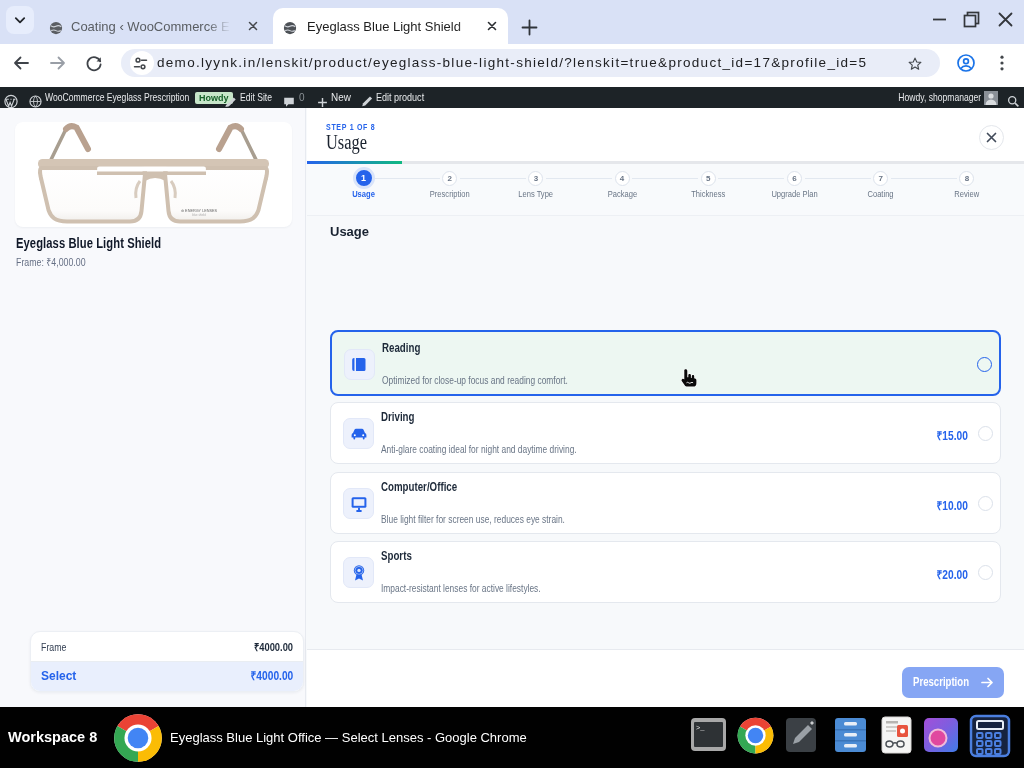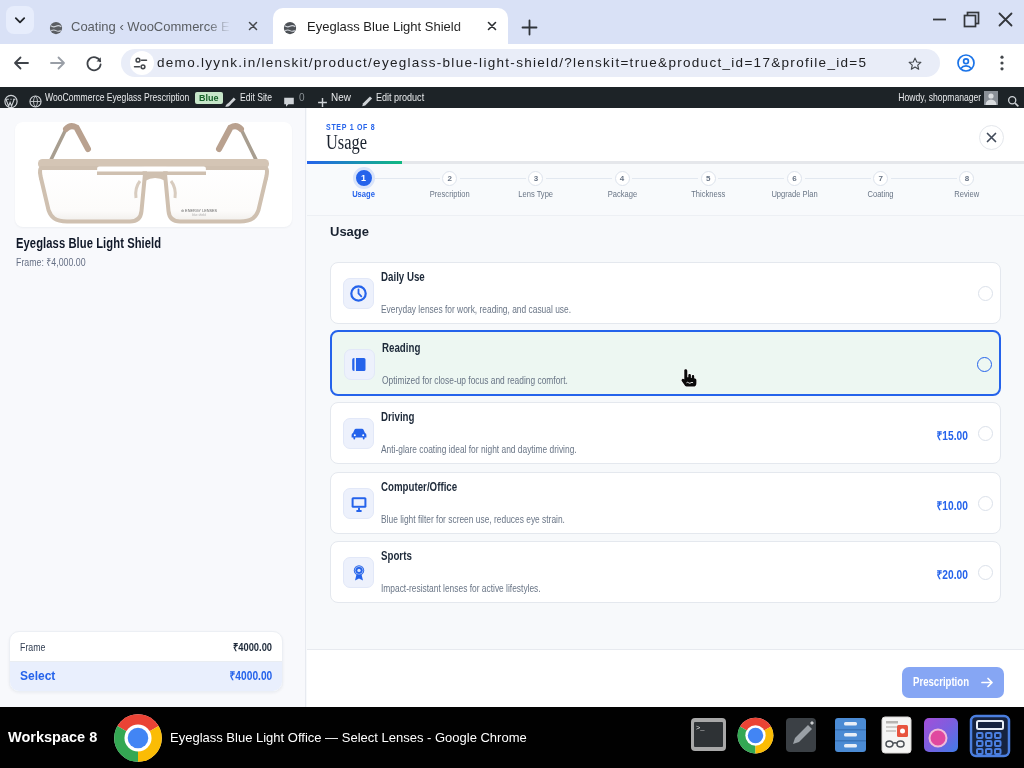--- a/index.html
+++ b/index.html
@@ -23,21 +23,21 @@
   
   #adminbar { left:0; top:87px; width:1024px; height:21px; background:#1d2327; color:#e8eaec; font-size:11px; }
   .ab { position:absolute; top:0; height:21px; line-height:21px; white-space:nowrap; }
 
   
   #page { left:0; top:108px; width:1024px; height:599px; background:#f7f9fb; }
   #leftpane { left:0; top:0; width:306px; height:599px; background:#f8f9fc; border-right:1px solid #e7eaf0; }
   #imgcard { left:15px; top:14px; width:277px; height:105px; background:#fff; border-radius:8px; box-shadow:0 1px 2px rgba(20,30,60,.05); }
   #ptitle { left:16px; top:127px; font-size:14px; font-weight:bold; color:#101828; letter-spacing:0.1px; }
   #pframe { left:16px; top:146px; font-size:11px; color:#667085; }
-  #sumcard { left:9px; top:523px; width:274px; height:61px; background:#fff; border-radius:10px; border:1px solid #eceff4; box-shadow:0 1px 3px rgba(20,30,60,.06); }
+  #sumcard { left:30px; top:523px; width:274px; height:61px; background:#fff; border-radius:10px; border:1px solid #eceff4; box-shadow:0 1px 3px rgba(20,30,60,.06); }
   .sumrow { position:absolute; left:0; width:272px; height:29px; }
   .sumrow > span { position:absolute; top:0; height:29px; line-height:29px; font-size:11px; }
 
   #rightpane { left:307px; top:0; width:717px; height:599px; }
   #rheader { left:0; top:0; width:717px; height:53px; background:#fff; }
   #stepword { left:19px; top:14px; font-size:9px; font-weight:bold; color:#2563eb; letter-spacing:0.9px; }
   #usageserif { left:19px; top:23px; font-family:"Liberation Serif", serif; font-size:20px; color:#1a222e; }
   #closebtn { left:672px; top:17px; width:25px; height:25px; border-radius:50%; border:1px solid #e4e7ec; background:#fff; }
   #progress { left:0; top:53px; width:717px; height:3px; background:#e5e7eb; }
   #progfill { left:0; top:0; width:95px; height:3px; background:linear-gradient(90deg,#2563eb,#10b981); }
@@ -153,21 +153,21 @@
 <div class="abs" id="adminbar">
   <svg class="ab" style="left:4px;top:3.5px" width="14" height="14" viewBox="0 0 20 20">
       <circle cx="10" cy="10" r="8.7" fill="none" stroke="#ced2d6" stroke-width="1.7"></circle>
       <path d="M2.8 6.8 l3.8 10 2.1-5.8 2.1 5.8 3.8-10 M6.9 6.8 h-3.4 M16.4 6.8 h-3.4 M9.2 6.8 h1.6" stroke="#ced2d6" stroke-width="1.5" fill="none"></path>
     </svg>
   <svg class="ab" style="left:29px;top:4px" width="13" height="13" viewBox="0 0 20 20">
       <circle cx="10" cy="10" r="8.5" fill="none" stroke="#cfd3d7" stroke-width="1.8"></circle>
       <path d="M2 10 h16 M10 1.5 a13 13 0 0 1 0 17 M10 1.5 a13 13 0 0 0 0 17" stroke="#cfd3d7" stroke-width="1.3" fill="none"></path>
     </svg>
   <div class="ab" style="left:45px"><span class="sx" style="transform:scaleX(.78)">WooCommerce Eyeglass Prescription</span></div>
-  <div class="ab" style="left:195px;top:5px;height:12px;line-height:12px;background:#c7e6c9;color:#17622a;font-size:9px;font-weight:bold;padding:0 4px;border-radius:2px;">Blue</div>
+  <div class="ab" style="left:195px;top:5px;height:12px;line-height:12px;background:#c7e6c9;color:#17622a;font-size:9px;font-weight:bold;padding:0 4px;border-radius:2px;">Howdy</div>
   <svg class="ab" style="left:224px;top:4px" width="13" height="13" viewBox="0 0 20 20">
       <path d="M2 18 c1-4 4-5 6-7 l7-7 3 3 -7 7 c-2 2-3 5-9 4z" fill="#cfd3d7"></path>
     </svg>
   <div class="ab" style="left:240px"><span class="sx" style="transform:scaleX(.78)">Edit Site</span></div>
   <svg class="ab" style="left:283px;top:5px" width="12" height="12" viewBox="0 0 20 20">
       <path d="M2 2 h16 v11 h-9 l-4 4 v-4 h-3 z" fill="#cfd3d7"></path>
     </svg>
   <div class="ab" style="left:299px;color:#8b9196;font-size:10px">0</div>
   <svg class="ab" style="left:317px;top:5px" width="11" height="11" viewBox="0 0 20 20">
       <path d="M10 2 v16 M2 10 h16" stroke="#cfd3d7" stroke-width="2.6"></path>
@@ -271,31 +271,20 @@
         <div class="stepc" style="left:480px">6</div>
         <div class="stepl" style="left:444.5px"><span class="sxc" style="transform:scaleX(.84)">Upgrade Plan</span></div>
         <div class="stepline" style="left:583.7px;width:66.2px"></div>
         <div class="stepc" style="left:566.2px">7</div>
         <div class="stepl" style="left:530.7px"><span class="sxc" style="transform:scaleX(.84)">Coating</span></div>
         <div class="stepc" style="left:652.4px">8</div>
         <div class="stepl" style="left:616.9px"><span class="sxc" style="transform:scaleX(.84)">Review</span></div>
       </div>
     <div class="abs" id="content">
       <div class="abs" id="usageh3">Usage</div>
-    <div class="card" style="top:46px">
-          <div class="tile">
-            <svg width="19" height="19" viewBox="0 0 19 19" style="position:absolute;left:5px;top:5px">
-              <circle cx="9.5" cy="9.5" r="7.2" fill="none" stroke="#2563eb" stroke-width="2.2"></circle>
-              <path d="M9.5 5.5 v4 l2.8 2.8" fill="none" stroke="#2563eb" stroke-width="1.8" stroke-linecap="round"></path>
-            </svg>
-          </div>
-          <div class="ctitle"><span class="sx" style="transform:scaleX(.81)">Daily Use</span></div>
-          <div class="cdesc"><span class="sx" style="transform:scaleX(.8)">Everyday lenses for work, reading, and casual use.</span></div>
-          <div class="radio"></div>
-        </div>
         <div class="card sel" style="top:113.5px">
           <div class="tile">
             <svg width="19" height="19" viewBox="0 0 19 19" style="position:absolute;left:5px;top:5px">
               <path d="M4 3 h10 a1.5 1.5 0 0 1 1.5 1.5 v10 a1.5 1.5 0 0 1 -1.5 1.5 h-10 a1.8 1.8 0 0 1 -1.8-1.8 v-9.4 a1.8 1.8 0 0 1 1.8-1.8z" fill="#2563eb"></path>
               <path d="M5.2 3 v13" stroke="#fff" stroke-width="1.4"></path>
             </svg>
           </div>
           <div class="ctitle"><span class="sx" style="transform:scaleX(.81)">Reading</span></div>
           <div class="cdesc"><span class="sx" style="transform:scaleX(.8)">Optimized for close-up focus and reading comfort.</span></div>
           <div class="radio sel"></div>

